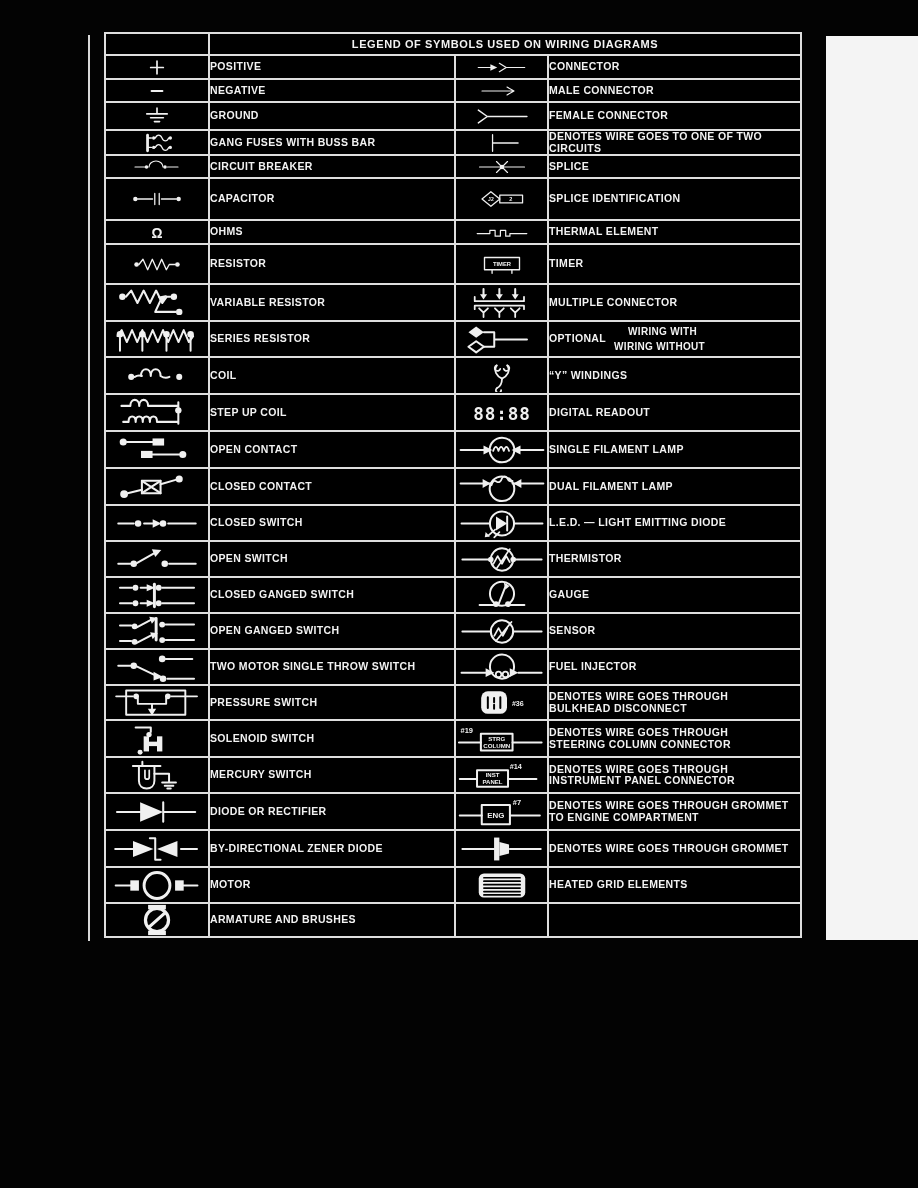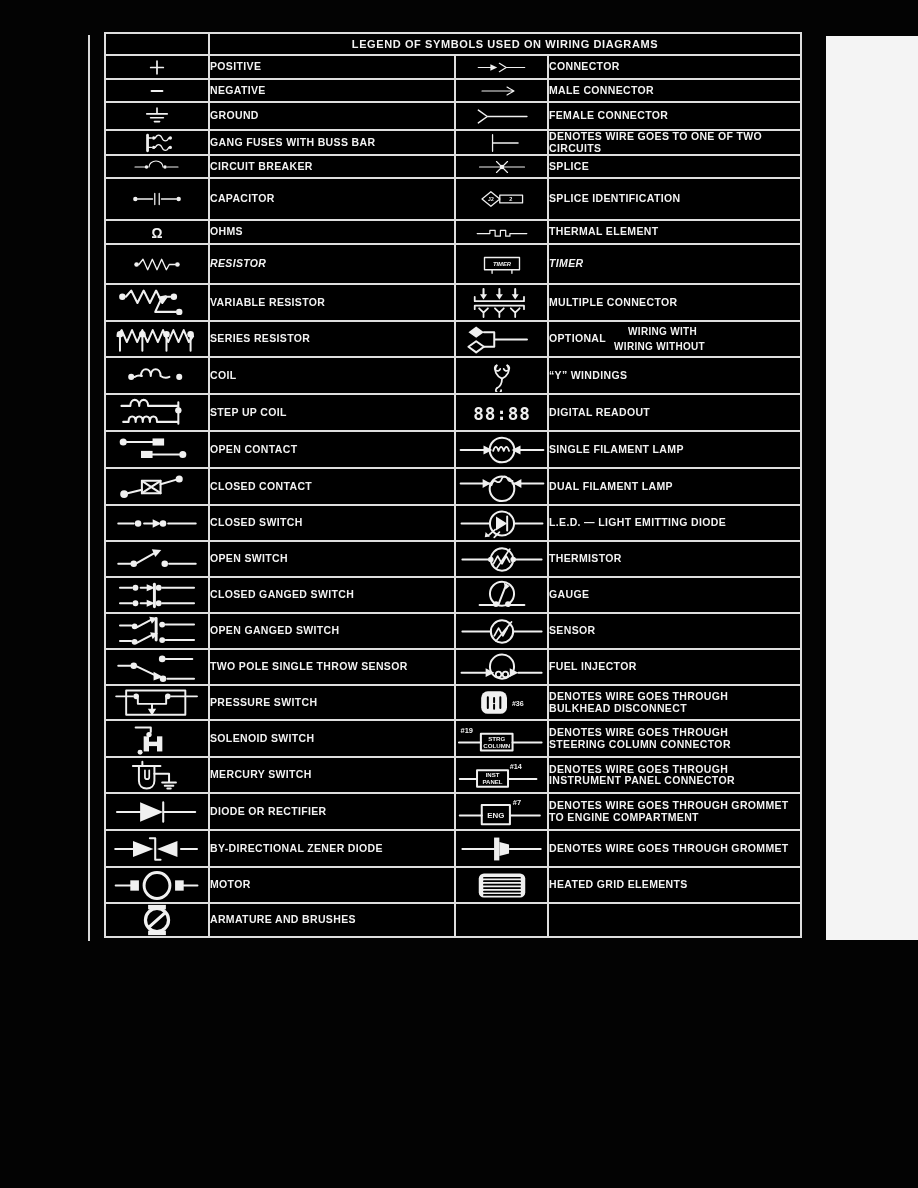--- a/index.html
+++ b/index.html
@@ -175,21 +175,21 @@
           <td class="lbl">OHMS</td>
           <td class="sym">
             <svg viewBox="0 0 100 36" width="88" height="19" preserveAspectRatio="xMidYMid meet">
               <g fill="none" stroke="#f0f0f0" stroke-width="2.3" stroke-linecap="round" stroke-linejoin="round" font-family="'Liberation Sans',sans-serif">
                 <path d="M3 20H27M27 20V14H37V25H47V14H57V25H65V20H97"></path>
               </g>
             </svg>
           </td>
           <td class="lbl lbl4">THERMAL ELEMENT</td>
         </tr>
-        <tr style="height: 40px; font-style: italic;">
+        <tr style="height: 40px;">
           <td class="sym">
             <svg viewBox="0 0 100 36" width="96" height="21" preserveAspectRatio="xMidYMid meet">
               <g fill="none" stroke="#f0f0f0" stroke-width="2.3" stroke-linecap="round" stroke-linejoin="round" font-family="'Liberation Sans',sans-serif">
                 <path d="M19 18L26 9L34 27L42 9L50 27L58 9L66 27L71 18H81"></path>
                 <circle cx="15" cy="18" r="4" fill="#f0f0f0" stroke="none"></circle>
                 <circle cx="85" cy="18" r="4" fill="#f0f0f0" stroke="none"></circle>
               </g>
             </svg>
           </td>
           <td class="lbl">RESISTOR</td>
@@ -465,21 +465,21 @@
             <svg viewBox="0 0 100 36" width="96" height="31" preserveAspectRatio="xMidYMid meet">
               <g fill="none" stroke="#f0f0f0" stroke-width="2.3" stroke-linecap="round" stroke-linejoin="round" font-family="'Liberation Sans',sans-serif">
                 <path d="M60 8H91M5 16H19M27 17L50 28M62 31H93"></path>
                 <polygon points="46,23 57,29 46,33" fill="#f0f0f0" stroke="none"></polygon>
                 <circle cx="56" cy="8" r="3.8" fill="#f0f0f0" stroke="none"></circle>
                 <circle cx="23" cy="16" r="3.8" fill="#f0f0f0" stroke="none"></circle>
                 <circle cx="57" cy="31" r="3.8" fill="#f0f0f0" stroke="none"></circle>
               </g>
             </svg>
           </td>
-          <td class="lbl">TWO POLE SINGLE THROW SENSOR</td>
+          <td class="lbl">TWO MOTOR SINGLE THROW SWITCH</td>
           <td class="sym">
             <svg viewBox="0 0 100 36" width="88" height="31" preserveAspectRatio="xMidYMid meet">
               <g fill="none" stroke="#f0f0f0" stroke-width="2.3" stroke-linecap="round" stroke-linejoin="round" font-family="'Liberation Sans',sans-serif">
                 <circle cx="50" cy="17" r="14"></circle>
                 <path d="M3 24H31M69 24H96"></path>
                 <polygon points="31,19 31,29 41,24" fill="#f0f0f0" stroke="none"></polygon>
                 <polygon points="59,19 59,29 69,24" fill="#f0f0f0" stroke="none"></polygon>
                 <circle cx="46" cy="26" r="3.2" stroke-width="2"></circle>
                 <circle cx="54" cy="26" r="3.2" stroke-width="2"></circle>
               </g>

